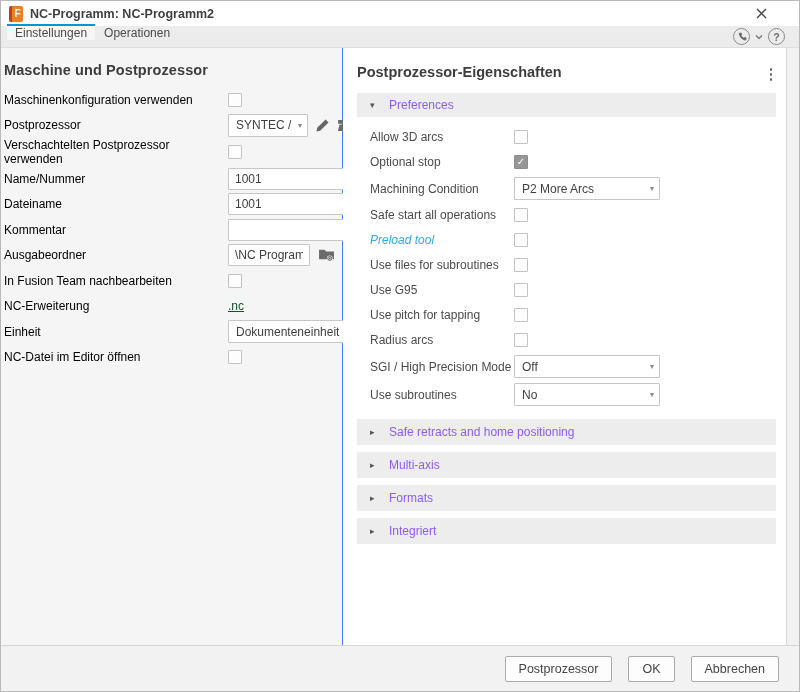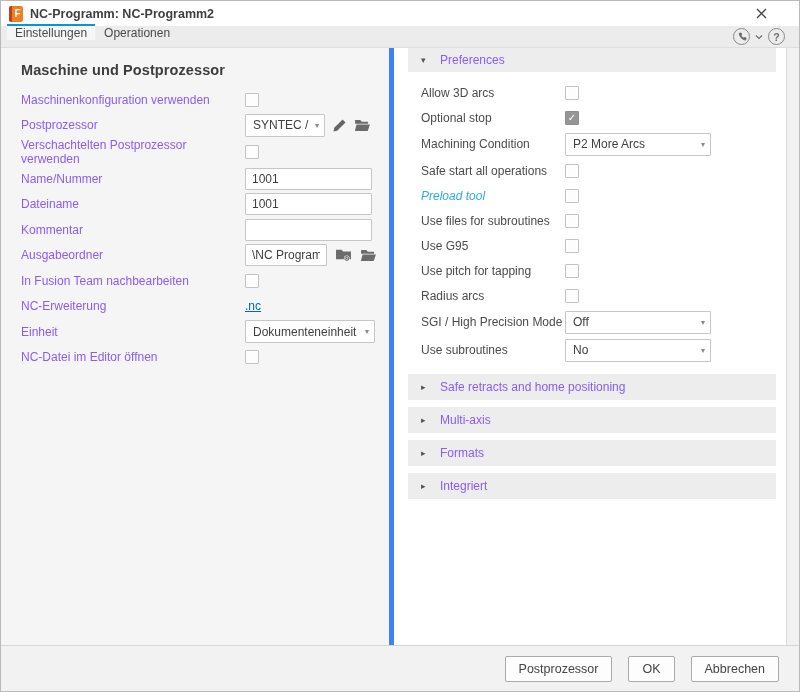--- a/index.html
+++ b/index.html
@@ -22,46 +22,46 @@
   .tab.active { background:#f6f6f6; }
   .tab.active::before { content:""; position:absolute; top:-2px; left:0; right:0; height:2px; background:var(--accent); }
   .tab-sep { width:1px; background:#c9c9c9; margin:4px 0; }
   .help-cluster { position:absolute; right:14px; top:2px; display:flex; align-items:center; gap:5px; }
   .circle-icon { width:17px; height:17px; border:1.4px solid #8a8a8a; border-radius:50%; display:flex; align-items:center; justify-content:center; color:#6e6e6e; cursor:pointer; background:transparent; }
   .circle-icon.qmark { font-size:10.5px; font-weight:bold; }
   .tiny-chevron { cursor:pointer; display:flex; align-items:center; }
 
   
   .content { flex:1 1 auto; display:flex; min-height:0; }
-  .left-panel { width:393px; background:#f5f5f5; border-right:5px solid #3b82f6; padding:2px 6px 0 20px; }
+  .left-panel { width:342px; background:#f5f5f5; border-right:1px solid #3b82f6; padding:2px 6px 0 3px; }
   .right-panel { flex:1 1 auto; background:#fff; padding:0 10px 0 14px; }
   .gutter { width:13px; background:#f1f1f1; border-left:1px solid #d9d9d9; }
 
   h2.sec { font-size:14.5px; font-weight:bold; color:#3d3d3d; margin:12px 0 9px; letter-spacing:.1px; }
 
   .lrow { display:flex; align-items:center; min-height:25.5px; }
-  .lrow .lbl { width:224px; flex:0 0 auto; color:#8b5cf6; }
+  .lrow .lbl { width:224px; flex:0 0 auto; color:#000000; }
   .lrow .ctrl { display:flex; align-items:center; gap:7px; }
 
   
   .checkbox { width:14px; height:14px; border:1px solid #c2c2c2; background:#fdfdfd; border-radius:1px; cursor:pointer;
               display:flex; align-items:center; justify-content:center; }
   .checkbox.checked { background:#969696; border-color:#8d8d8d; }
   .checkbox.checked::after { content:"✓"; color:#fff; font-size:10px; line-height:1; }
 
   .tinput { height:22px; border:1px solid #c6c6c6; background:#fff; border-radius:1px; font-family:"Liberation Sans",sans-serif;
             font-size:12px; color:#3f3f3f; padding:0 6px; outline:none; }
   .dropdown { height:23px; border:1px solid #c6c6c6; background:#fff; border-radius:1px; display:flex; align-items:center;
               padding:0 5px 0 7px; cursor:pointer; color:#3f3f3f; }
   .dropdown .dd-text { flex:1 1 auto; white-space:nowrap; overflow:hidden; }
   .dropdown .dd-caret { color:#8a8a8a; font-size:8px; margin-left:5px; flex:0 0 auto; }
 
   .icon-btn { cursor:pointer; display:flex; align-items:center; }
 
-  .static-val { color:#0369a1;text-decoration:underline; }
+  .static-val { color:#14532d;text-decoration:underline; }
 
   
   .rp-header { display:flex; align-items:flex-start; justify-content:space-between; margin:16px 0 10px; }
   .rp-title { font-size:14.5px; font-weight:bold; color:#3d3d3d; }
   .kebab { display:flex; flex-direction:column; gap:2.5px; padding:2px 4px; cursor:pointer; margin-top:2px; }
   .kebab i { width:2.5px; height:2.5px; background:#6a6a6a; border-radius:50%; }
 
   .accordion { background:#ededed; height:24px; display:flex; align-items:center; padding:0 10px; cursor:pointer; margin-bottom:8px; }
   .accordion.big { height:26px; margin-bottom:7px; }
   .acc-caret { color:#555; font-size:9px; width:22px; flex:0 0 auto; padding-left:3px; }
@@ -229,20 +229,28 @@
 
       <div class="lrow">
         <span class="lbl">NC-Datei im Editor öffnen</span>
         <span class="ctrl">
             <span class="checkbox"></span>
           </span>
       </div>
     </div>
 
     <div class="right-panel">
+      <div class="rp-header">
+        <div class="rp-title">Postprozessor-Eigenschaften</div>
+        <div class="kebab">
+            <i></i>
+            <i></i>
+            <i></i>
+          </div>
+      </div>
 
       <div class="accordion">
         <span class="acc-caret">▾</span>
         <span class="acc-label">Preferences</span>
       </div>
 
       <div class="rrows">
         <div class="rrow">
           <span class="lbl">Allow 3D arcs</span>
           <span class="checkbox"></span>

